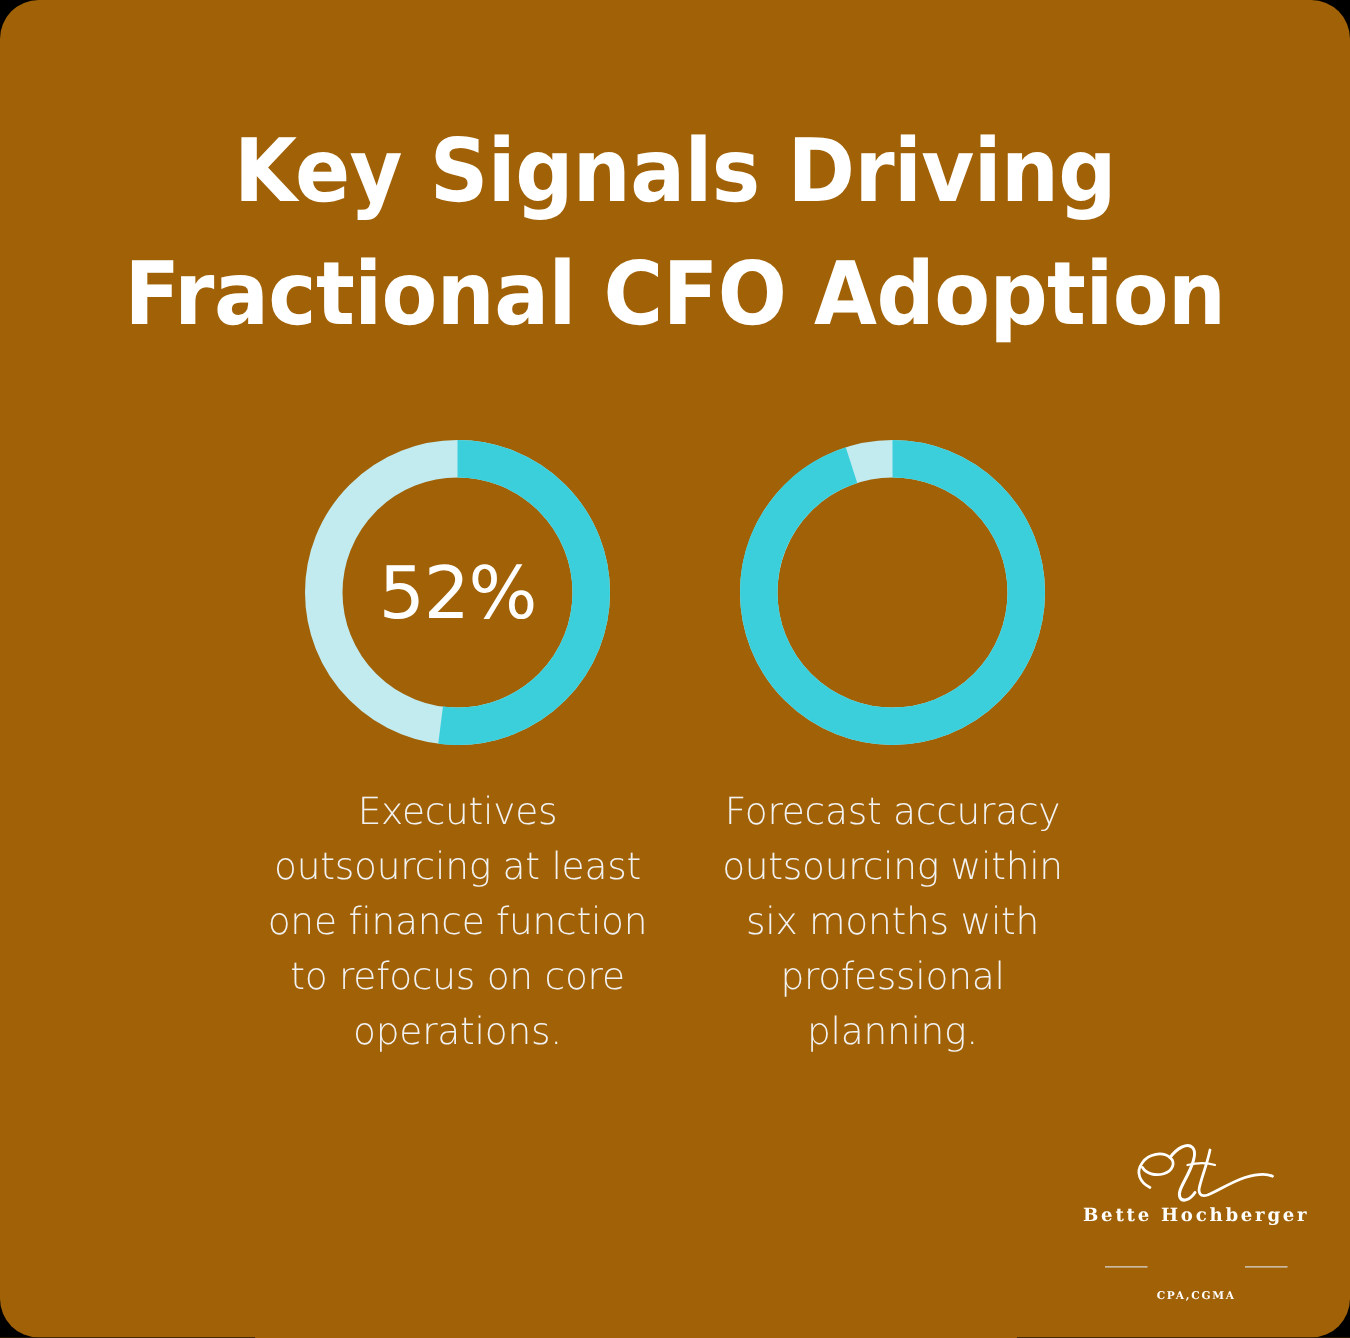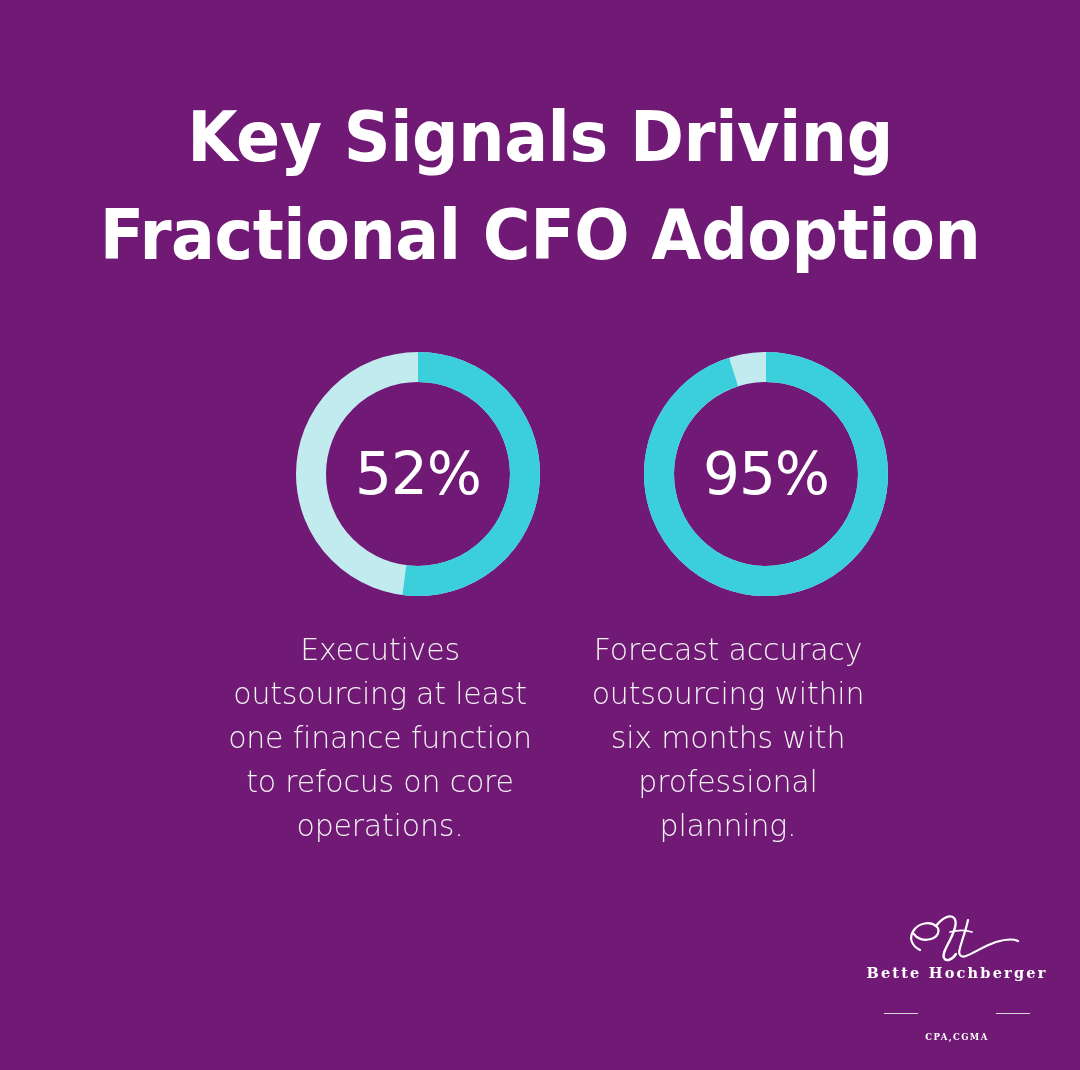--- a/index.html
+++ b/index.html
@@ -14,21 +14,22 @@
 
   body {
     font-family: "Liberation Sans", "DejaVu Sans", sans-serif;
     position: relative;
   }
 
   #infographic {
     position: relative;
     width: 1080px;
     height: 1070px;
-    background: #701a75;
+    background: #a16207;
+    border-radius: 31px;
   }
 
   
   .title-block {
     position: absolute;
     top: 88px;
     left: 0;
     width: 1080px;
     text-align: center;
   }
@@ -54,21 +55,21 @@
     width: 1080px;
     display: flex;
     justify-content: center;
     align-items: flex-start;
   }
 
   .stat-column {
     width: 348px;
     display: flex;
     flex-direction: column;
-    align-items: flex-end;
+    align-items: center;
   }
 
   
   .donut-wrap {
     position: relative;
     width: 244px;
     height: 244px;
     display: flex;
     align-items: center;
     justify-content: center;
@@ -181,21 +182,20 @@
       <p class="stat-caption">Executives outsourcing at least one finance function to refocus on core operations.</p>
     </div>
 
 
     <div class="stat-column">
       <div class="donut-wrap">
         <svg class="donut-svg" viewBox="0 0 244 244">
           <circle cx="122" cy="122" r="107" fill="none" stroke="#C2EBF0" stroke-width="30"></circle>
           <circle class="arc" cx="122" cy="122" r="107" fill="none" stroke="#3ACFDB" stroke-width="30" stroke-dasharray="638.6857864748049 34.61504139341081" transform="rotate(-90 122 122)"></circle>
         </svg>
-        <span class="donut-value">95%</span>
       </div>
       <p class="stat-caption">Forecast accuracy outsourcing within six months with professional planning.</p>
     </div>
 
   </div>
 
   <div class="logo-block">
     <svg class="logo-monogram" viewBox="0 0 190 58">
       <g fill="none" stroke="#FFFFFF" stroke-linecap="round" stroke-linejoin="round">
         <path d="M58 44 C 50 40, 46 32, 52 24 C 57 17, 68 15, 74 20 C 79 24, 76 31, 69 33 C 62 35, 55 33, 52 28" stroke-width="2.2"></path>

